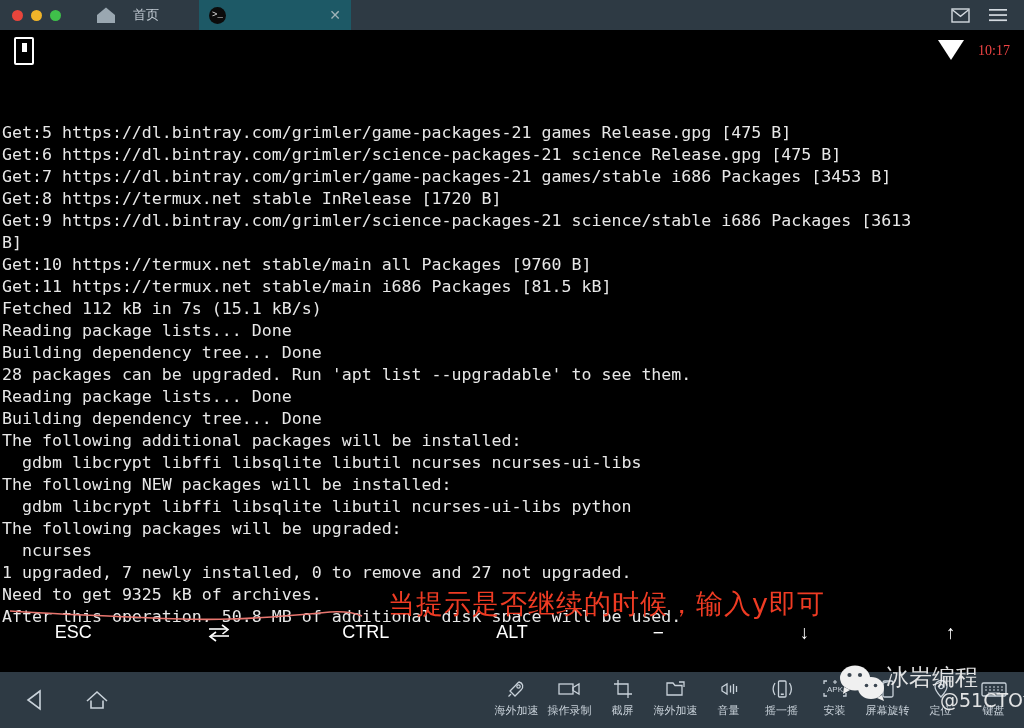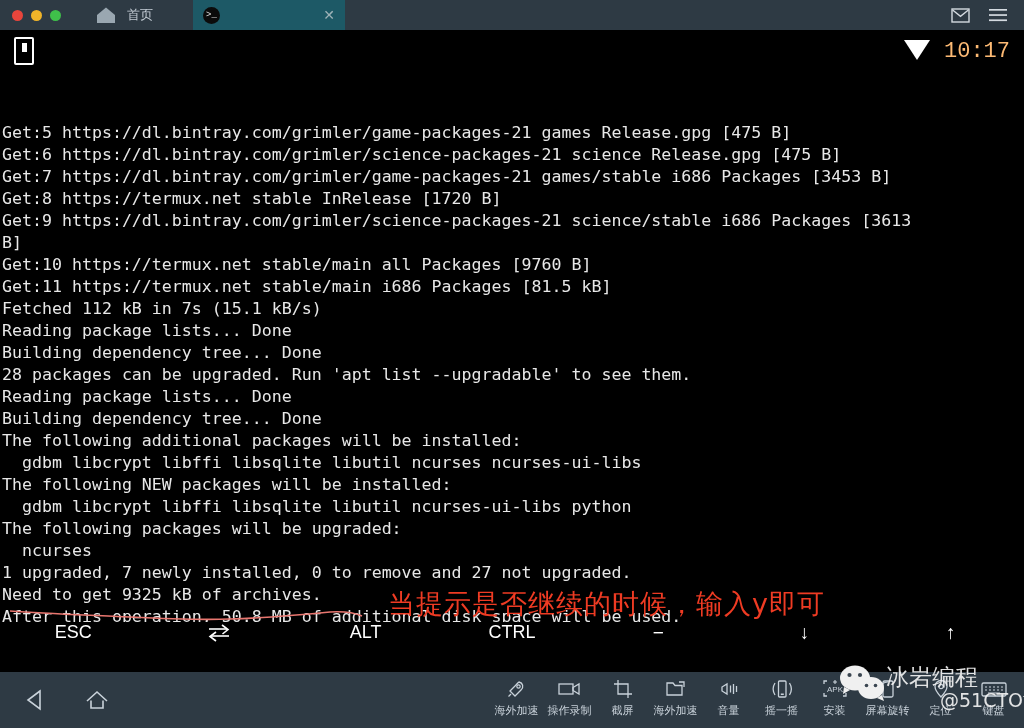--- a/index.html
+++ b/index.html
@@ -13,21 +13,21 @@
 
   
   .tabbar {
     position:absolute; left:0; top:0; width:1024px; height:30px;
     background:#2e3a44; display:flex; align-items:center;
   }
   .lights { display:flex; align-items:center; gap:8px; padding-left:12px; }
   .light { width:11px; height:11px; border-radius:50%; }
   .l-red{ background:#e8453c; } .l-yellow{ background:#f0b429; } .l-green{ background:#3fc04a; }
 
-  .home-tab { display:flex; align-items:center; gap:10px; margin-left:34px; }
+  .home-tab { display:flex; align-items:center; gap:16px; margin-left:34px; }
   .home-glyph { width:22px; height:18px; position:relative; }
   .home-glyph svg { display:block; }
   .home-label { color:#c3ccd4; font-size:13px; }
 
   .tab {
     margin-left:40px; width:152px; height:30px; background:#1d5966;
     display:flex; align-items:center; gap:9px; padding:0 10px;
   }
   .tab-icon {
     width:17px; height:17px; border-radius:50%; background:#0b0b0b;
@@ -45,21 +45,21 @@
   .statusbar {
     position:absolute; left:0; top:30px; width:1024px; height:42px;
     background:#000; display:flex; align-items:center; padding:0 14px;
   }
   .sim-box {
     width:20px; height:28px; border:2px solid #ffffff; border-radius:2px;
     display:flex; align-items:flex-start; justify-content:center; padding-top:4px;
   }
   .sim-bar { width:5px; height:9px; background:#ffffff; }
   .status-right { margin-left:auto; display:flex; align-items:center; gap:12px; }
-  .clock { color:#fdba74; font-size:22px; font-family:Liberation Mono, monospace; }
+  .clock { color:#ef4444; font-size:14px; font-family:Liberation Serif, serif; }
 
   
   .terminal {
     position:absolute; left:0; top:74px; width:1024px; height:548px;
     background:#000; padding:4px 0 0 2px;
     font-family:"DejaVu Sans Mono", "Liberation Mono", monospace;
     font-size:16.6px; line-height:22px; color:#e8e8e8;
     white-space:pre; overflow:hidden;
   }
   .term-line { white-space:pre; }
@@ -185,22 +185,22 @@
   <div class="extrakeys">
     <div class="key">ESC</div>
     <div class="key key-sym">
       <svg width="26" height="20" viewBox="0 0 26 20" style="vertical-align:-4px">
         <path d="M3 6 L21 6" stroke="#fff" stroke-width="1.6" fill="none"></path>
         <path d="M16 2 L22 6.5 L16.5 11" stroke="#fff" stroke-width="1.6" fill="none"></path>
         <path d="M23 13 L5 13" stroke="#fff" stroke-width="1.6" fill="none"></path>
         <path d="M10 9 L4 13.5 L10 18" stroke="#fff" stroke-width="1.6" fill="none"></path>
       </svg>
     </div>
+    <div class="key">CTRL</div>
     <div class="key">ALT</div>
-    <div class="key">CTRL</div>
     <div class="key key-sym">−</div>
     <div class="key key-sym">↓</div>
     <div class="key key-sym">↑</div>
   </div>
 
   <div class="bottombar">
     <div class="nav-left">
       <span class="nav-btn">
         <svg width="20" height="22" viewBox="0 0 20 22">
           <path d="M15 2 L3 11 L15 20 Z" fill="none" stroke="#c9d2da" stroke-width="1.6"></path>

